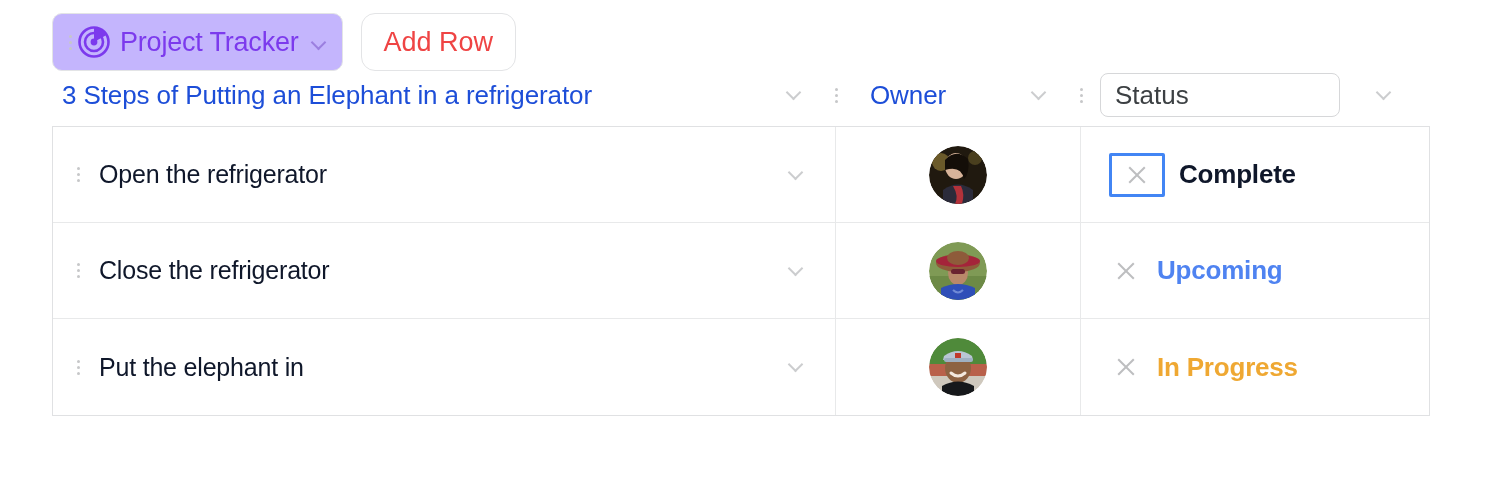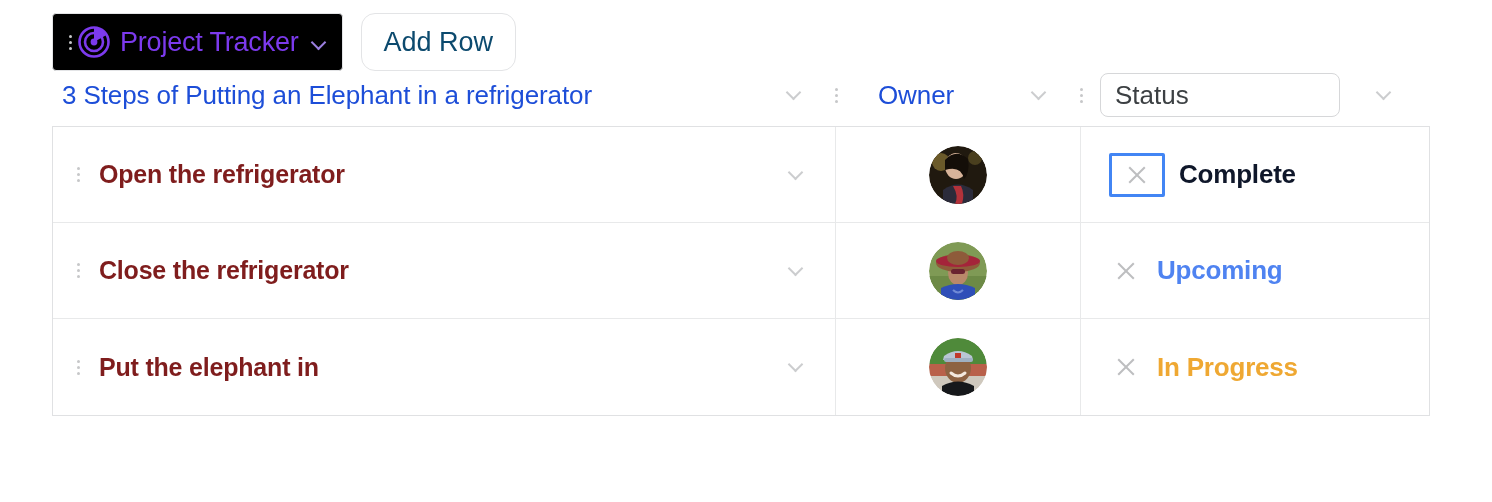--- a/index.html
+++ b/index.html
@@ -22,22 +22,22 @@
     gap: 18px;
     padding: 20px 0 0 52px;
     height: 64px;
     box-sizing: border-box;
   }
   .pill {
     display: flex;
     align-items: center;
     height: 58px;
     border: 1px solid #e3e4e6;
-    border-radius: 4px;
-    background: #000000;
+    border-radius: 10px;
+    background: #c4b5fd;
     box-sizing: border-box;
     padding: 0 16px 0 10px;
     box-shadow: 0 0 0 0 rgba(0,0,0,0);
   }
   .pill-title {
     display: flex;
     align-items: center;
     gap: 9px;
   }
   .dots-handle {
@@ -86,21 +86,21 @@
   .addrow {
     display: flex;
     align-items: center;
     justify-content: center;
     height: 58px;
     padding: 0 22px;
     border: 1px solid #e3e4e6;
     border-radius: 14px;
     background: #ffffff;
     font-size: 27px;
-    color: #0c4a6e;
+    color: #ef4444;
     box-sizing: border-box;
     white-space: nowrap;
     cursor: pointer;
   }
 
   
   .colheader {
     position: relative;
     height: 62px;
     margin-left: 52px;
@@ -116,21 +116,21 @@
   }
   .ch-title {
     font-size: 26px;
     color: #1d4ed8;
     white-space: nowrap;
     letter-spacing: -0.1px;
   }
   .ch-task  { left: 10px;  }
   .ch-task-chev { left: 735px; }
   .ch-sep1  { left: 783px; }
-  .ch-owner { left: 818px; margin-left: 8px; }
+  .ch-owner { left: 818px; }
   .ch-owner-chev { left: 980px; }
   .ch-sep2  { left: 1028px; }
   .ch-status-box { left: 1048px; }
   .ch-status-chev { left: 1325px; }
 
   .status-input {
     display: flex;
     align-items: center;
     width: 240px;
     height: 44px;
@@ -178,22 +178,22 @@
     width: 783px;
     display: flex;
     align-items: center;
     gap: 14px;
     padding-left: 18px;
     box-sizing: border-box;
     border-right: 1px solid #e8e9ea;
   }
   .task-text {
     font-size: 25px;
-    font-weight: bold;
-    color: #7f1d1d;
+    font-weight: normal;
+    color: #0f172a;
     letter-spacing: -0.2px;
     white-space: nowrap;
   }
   .task-chev {
     position: absolute;
     right: 26px;
     top: 50%;
     transform: translateY(-50%);
   }
 

